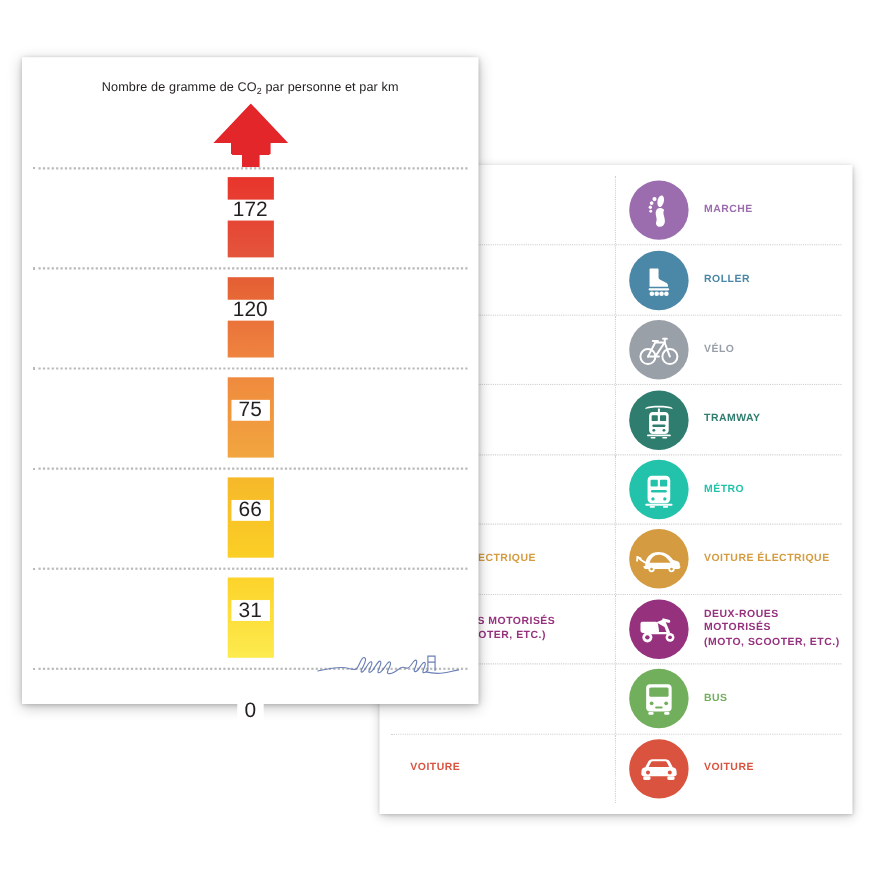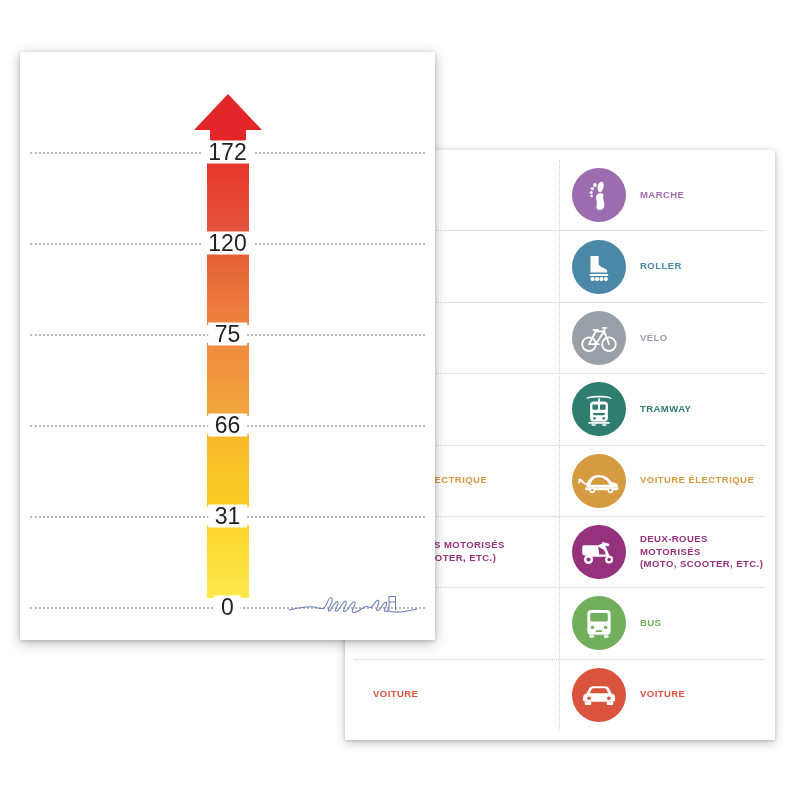--- a/index.html
+++ b/index.html
@@ -111,27 +111,28 @@
     height:100%;
   }
   .seg{
     position:absolute;
     left:0; width:42px;
   }
   .tick-label{
     position:absolute;
     left:50%;
     transform:translate(-50%,-50%);
-    font-size:23px;
+    font-size:19px;
     color:#231f20;
     background:#ffffff;
     padding:0 7px;
     line-height:1;
     font-weight:normal;
     z-index:3;
+    margin-top:39px;
   }
   #arrow-head{
     position:absolute;
     left:50%;
     transform:translateX(-50%);
     z-index:2;
   }
 
   
   #signature{
@@ -232,20 +233,45 @@
       <circle cx="12.4" cy="27.2" r="1.3"></circle>
       <circle cx="21.6" cy="27.2" r="1.3"></circle>
     </g>
             </svg>
           </div>
           <span class="mode-label" style="color: rgb(46, 125, 111);">TRAMWAY</span>
         </div>
       </div>
       <div class="mode-row">
         <div class="col-left">
+          <span class="mode-label" style="color: rgb(34, 194, 171);">MÉTRO</span>
+        </div>
+        <div class="col-right">
+          <div class="icon-circle" style="background: rgb(34, 194, 171);">
+            <svg width="34" height="34" viewBox="0 0 34 34">
+              <g fill="#fff">
+      <path d="M10.8 4.4h12.4c2.4 0 4.1 1.7 4.1 4.1v17.0c0 2.4-1.7 4.1-4.1 4.1H10.8c-2.4 0-4.1-1.7-4.1-4.1V8.5c0-2.4 1.7-4.1 4.1-4.1z"></path>
+      <rect x="4.6" y="30.0" width="24.8" height="1.7" rx="0.85"></rect>
+      <rect x="8.6" y="32.1" width="4.8" height="1.5" rx="0.75"></rect>
+      <rect x="20.6" y="32.1" width="4.8" height="1.5" rx="0.75"></rect>
+    </g>
+    <g fill="#22c2ab">
+      <rect x="9.4" y="8.1" width="6.6" height="6.2" rx="0.9"></rect>
+      <rect x="18.0" y="8.1" width="6.6" height="6.2" rx="0.9"></rect>
+      <rect x="9.8" y="17.4" width="14.4" height="2.3" rx="1.15"></rect>
+      <circle cx="11.6" cy="25.6" r="1.5"></circle>
+      <circle cx="22.4" cy="25.6" r="1.5"></circle>
+    </g>
+            </svg>
+          </div>
+          <span class="mode-label" style="color: rgb(34, 194, 171);">MÉTRO</span>
+        </div>
+      </div>
+      <div class="mode-row">
+        <div class="col-left">
           <span class="mode-label" style="color: rgb(212, 155, 64);">VOITURE ÉLECTRIQUE</span>
         </div>
         <div class="col-right">
           <div class="icon-circle" style="background: rgb(212, 155, 64);">
             <svg width="42" height="30" viewBox="0 0 44 30">
               <g fill="#fff">
       <path d="M9.0 19.2 C10.0 13.2 14.6 8.6 21.6 8.6 c6.2 0 10.6 3.0 14.0 7.6 l3.4 0.9 c1.9 0.5 2.9 1.6 2.9 3.1 v1.6 H9.0 z"></path>
       <path d="M7.4 21.8 h35.0 v1.1 c0 1.0-0.8 1.8-1.8 1.8 H9.2 c-1.0 0-1.8-0.8-1.8-1.8 z"></path>
       <circle cx="15.0" cy="24.8" r="3.0"></circle>
       <circle cx="34.0" cy="24.8" r="3.0"></circle>
@@ -331,20 +357,21 @@
             </svg>
           </div>
           <span class="mode-label" style="color: rgb(217, 83, 62);">VOITURE</span>
         </div>
       </div>
     </div>
 </div>
 
 <div id="left-card">
 
+  <div id="chart-title"><span>Nombre de gramme de CO</span><sub>2</sub><span> par personne et par km</span></div>
 
   <div id="plot">
       <div class="gridline" style="top: 0px;"></div>
       <div class="gridline" style="top: 91px;"></div>
       <div class="gridline" style="top: 182px;"></div>
       <div class="gridline" style="top: 273px;"></div>
       <div class="gridline" style="top: 364px;"></div>
       <div class="gridline" style="top: 455px;"></div>
       <div id="bar-stack">
         <div class="seg" style="top: 9px; height: 73px; background: linear-gradient(rgb(232, 53, 44), rgb(228, 85, 60));"></div>

